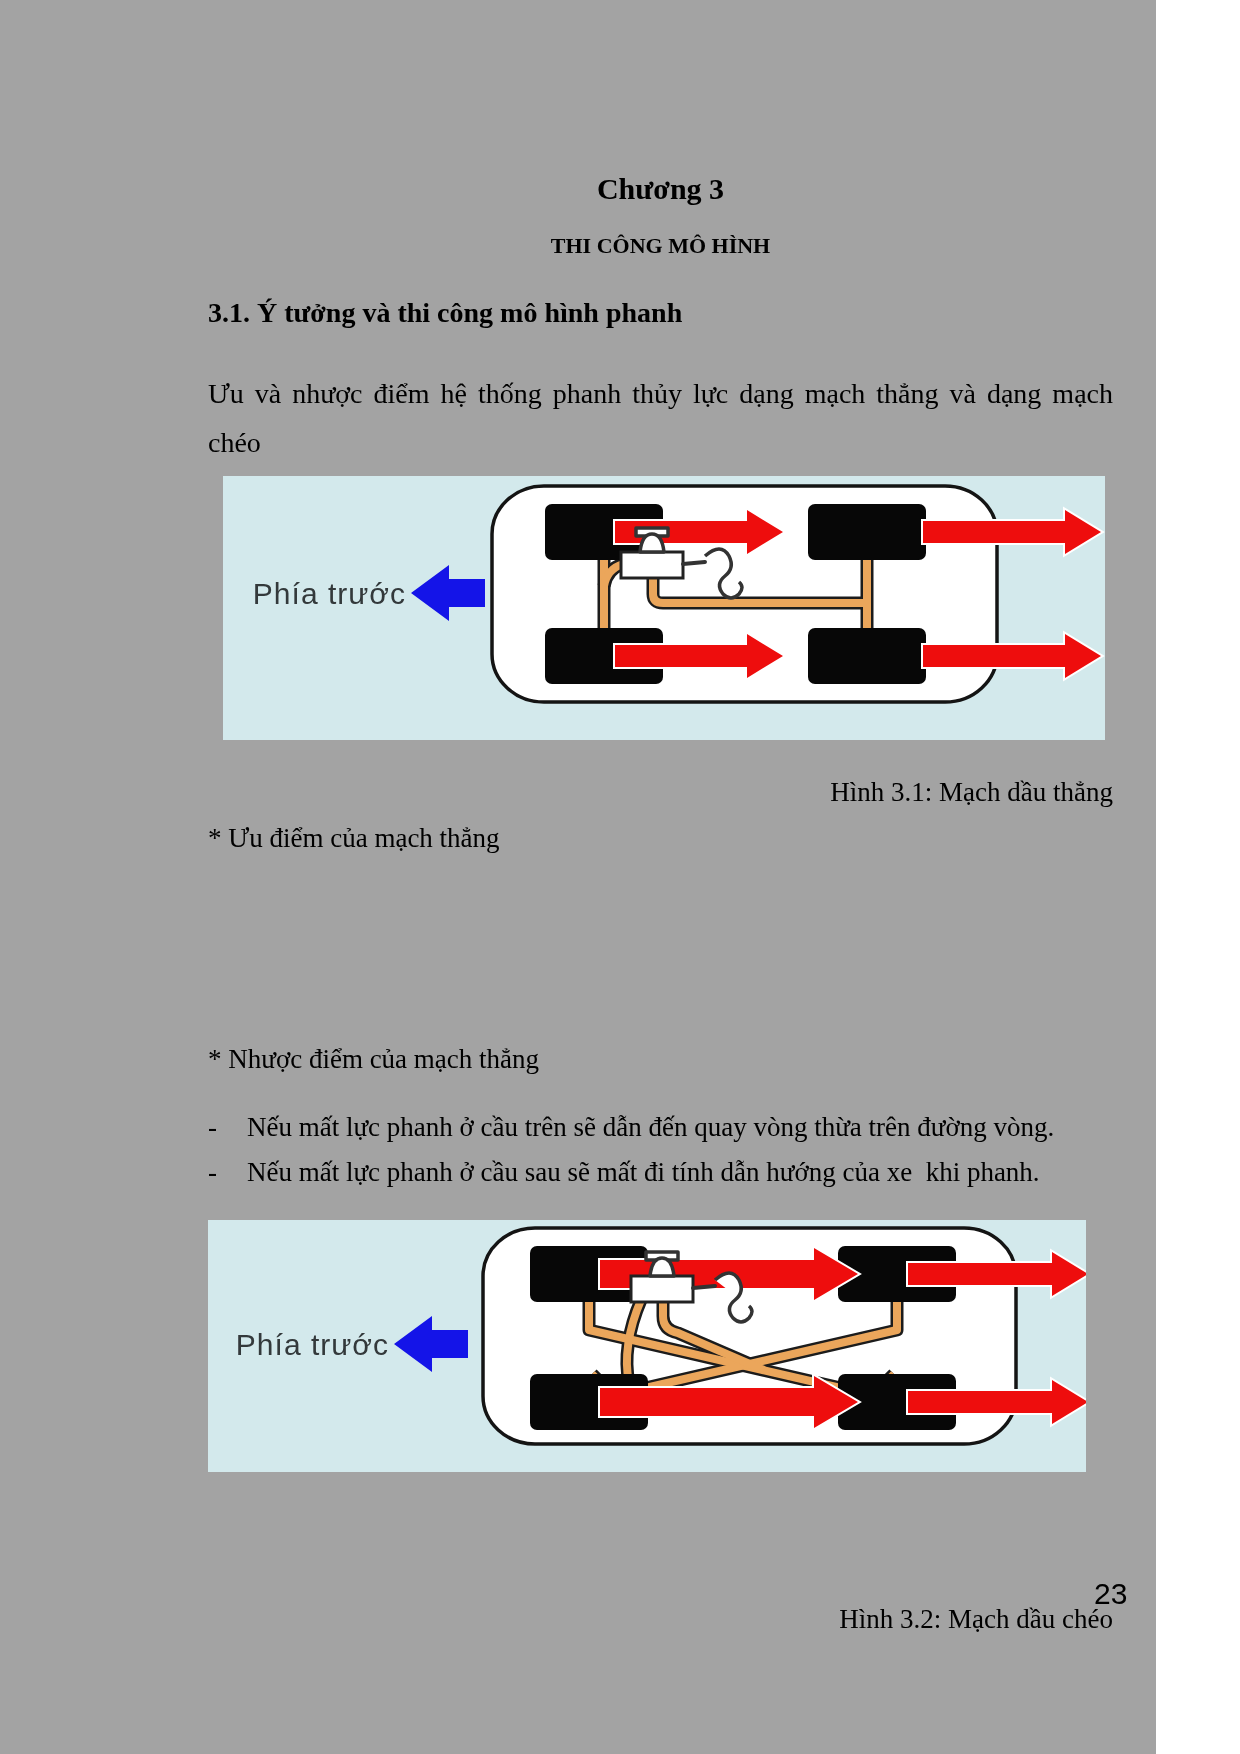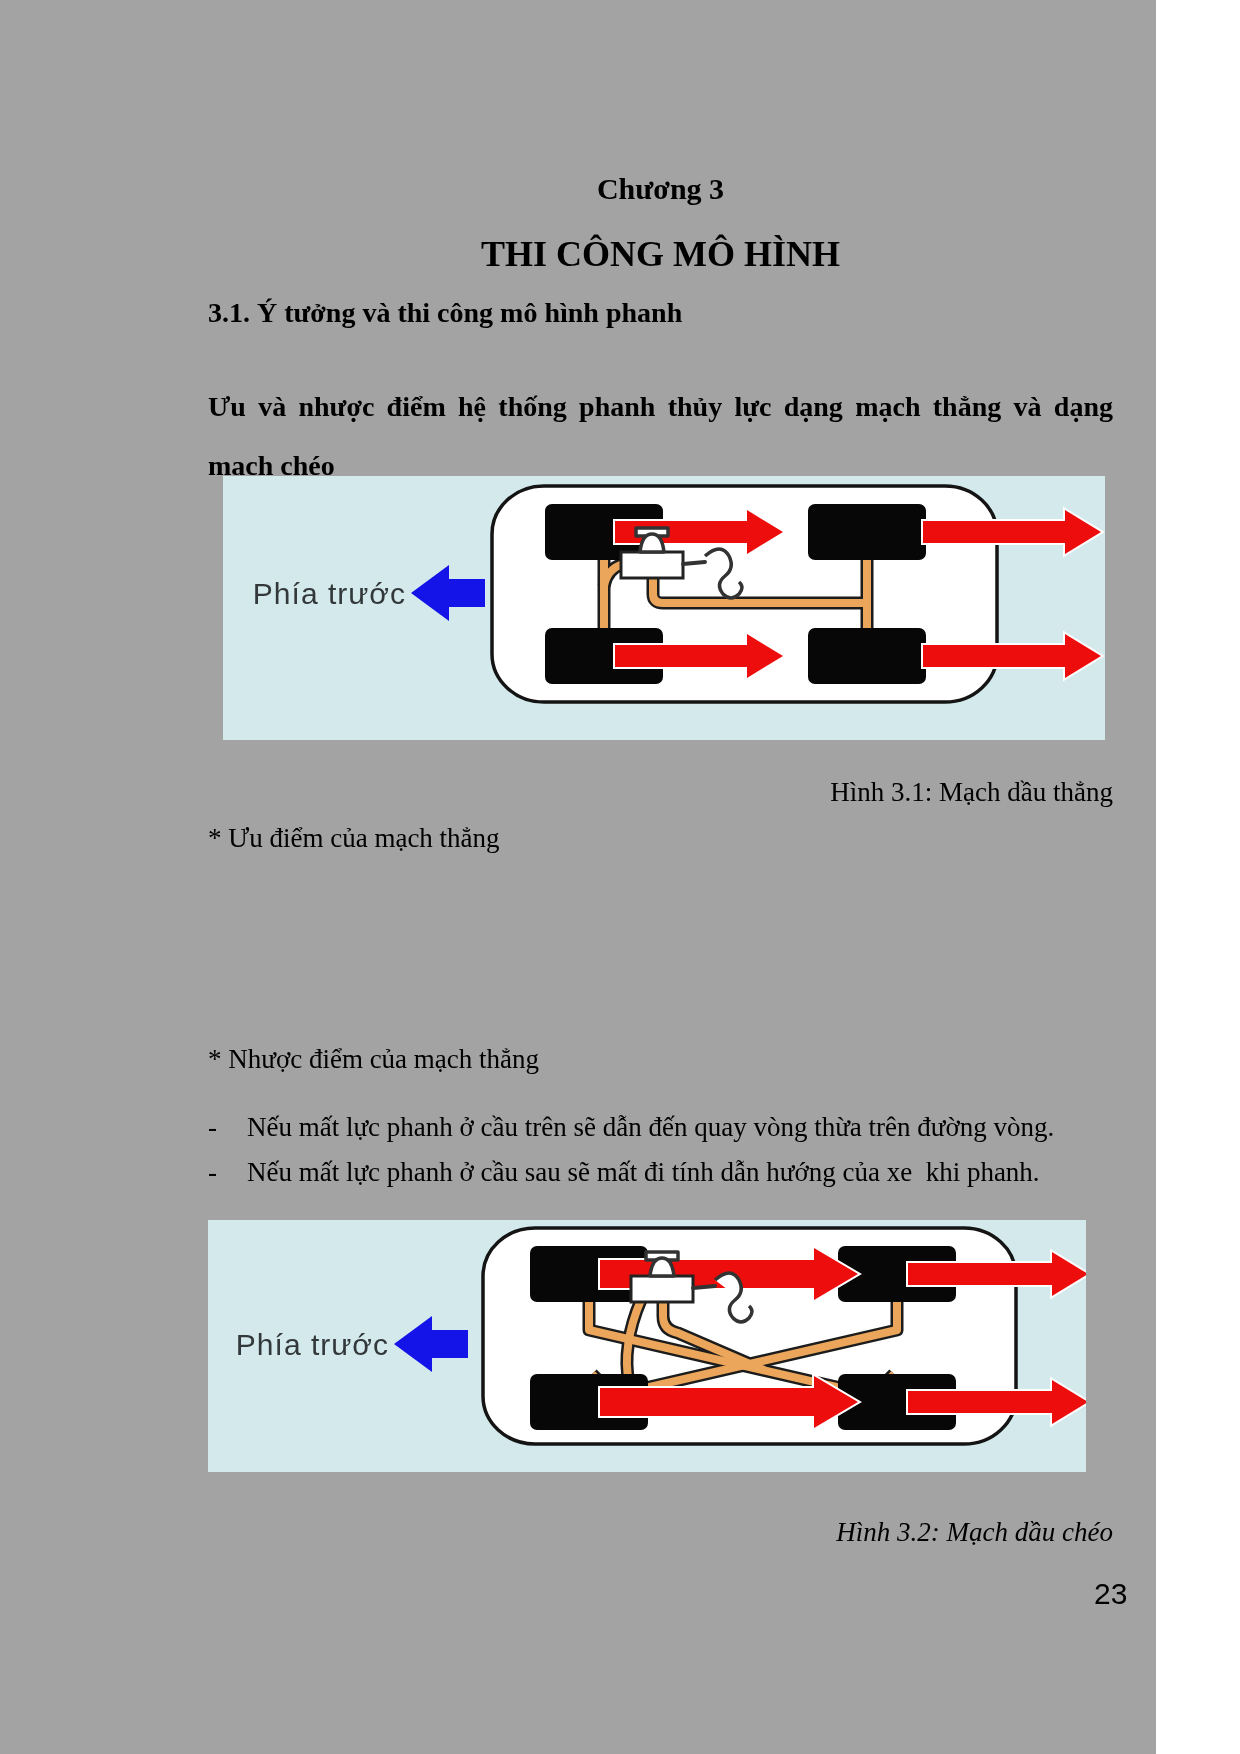--- a/index.html
+++ b/index.html
@@ -3,33 +3,33 @@
 <meta charset="utf-8">
 <style>
   html,body { margin:0; padding:0; background:#ffffff; }
   body { width:1240px; height:1754px; font-family:"Liberation Serif","DejaVu Serif",serif; color:#000; }
   .page { position:relative; width:1156px; height:1754px; background:#a3a3a3; overflow:hidden; }
 
   .abs { position:absolute; }
   .col { left:208px; width:905px; }
 
   .chapter-heading { top:172px; font-size:30px; font-weight:bold; text-align:center; }
-  .chapter-title   { top:233px; font-size:36px; font-weight:bold; text-align:center; }
+  .chapter-title   { top:233px; font-size:22px; font-weight:bold; text-align:center; }
   .section-heading { top:297px; font-size:28px; font-weight:bold; }
-  .intro { top:377px; font-size:28px; font-weight:bold; line-height:59px;
+  .intro { top:369px; font-size:28px; font-weight:normal; line-height:49px;
            text-align:justify; text-align-last:left; }
 
   .figure { position:absolute; background:var(--figure_background,#d3e9ec); }
   .figure-1 { left:223px; top:476px; width:882px; height:264px; }
   .figure-2 { left:208px; top:1220px; width:878px; height:252px; }
   .figure svg { display:block; }
 
   .caption { text-align:right; font-size:27px; }
   .caption-1 { top:777px; }
-  .caption-2 { top:1517px;font-style:italic; }
+  .caption-2 { top:1604px; }
 
   .list-heading { font-size:27px; left:208px; }
   .list-heading-adv { top:823px; }
   .list-heading-dis { top:1044px; }
 
   .list { left:208px; }
   .list-adv { top:884px; }
   .list-dis { top:1105px; }
   .list .row { white-space:pre-wrap; font-size:27px; }
   .list-adv .row { height:48px; line-height:48px; }

